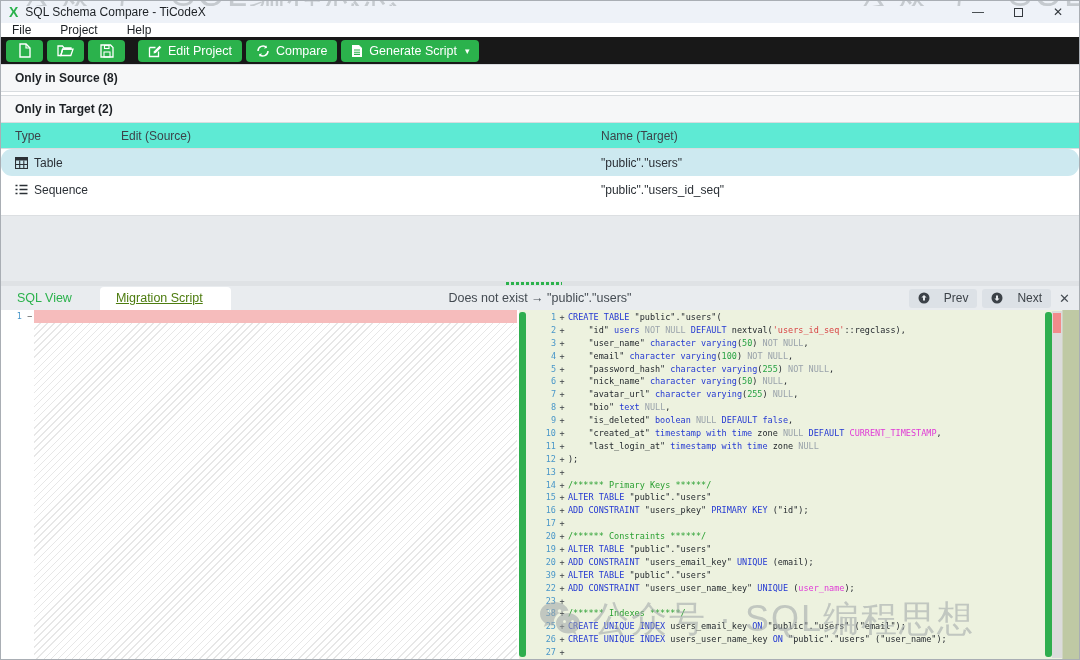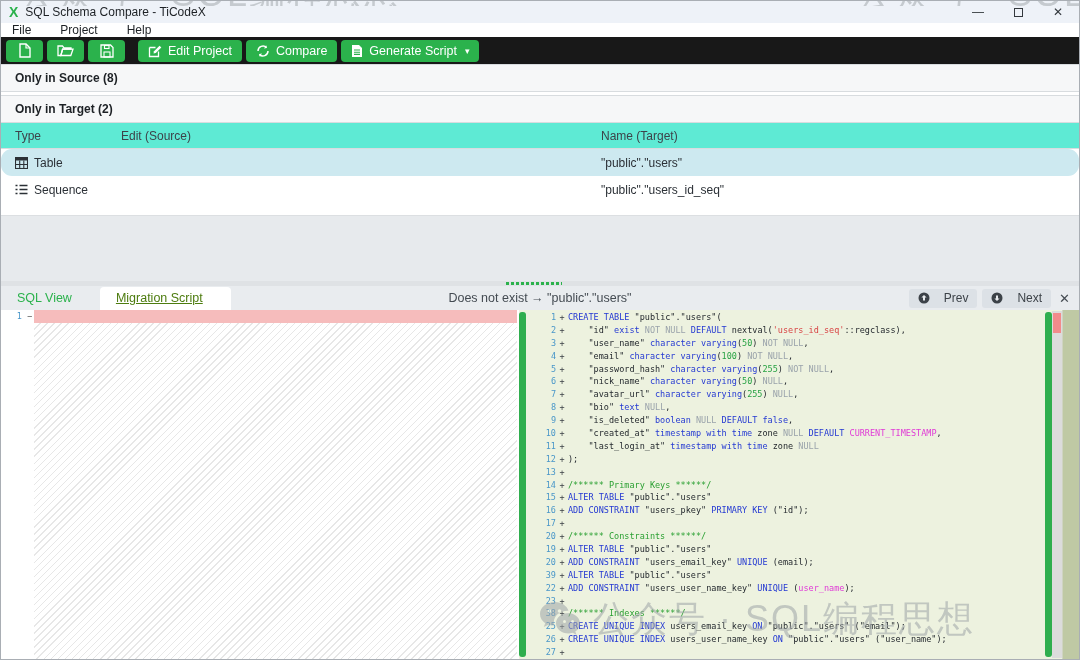--- a/index.html
+++ b/index.html
@@ -223,21 +223,21 @@
         </div>
       <div class="lcontent">
         <div class="del-line"></div>
         <div class="hatch"></div>
       </div>
     </div>
     <div class="pane-right">
       <div class="gbar"></div>
       <div class="code-area" id="code-lines">
           <div class="code-row"><span class="lnum">1</span><span class="lmark">+</span><span class="sk">CREATE TABLE</span><span class="sp"> "public"."users"(</span></div>
-          <div class="code-row"><span class="lnum">2</span><span class="lmark">+</span><span class="sp">    "id" </span><span class="sk">exist</span><span class="sg"> NOT NULL </span><span class="sk">DEFAULT</span><span class="sp"> nextval(</span><span class="ss">'users_id_seq'</span><span class="sp">::regclass),</span></div>
+          <div class="code-row"><span class="lnum">2</span><span class="lmark">+</span><span class="sp">    "id" </span><span class="sk">users</span><span class="sg"> NOT NULL </span><span class="sk">DEFAULT</span><span class="sp"> nextval(</span><span class="ss">'users_id_seq'</span><span class="sp">::regclass),</span></div>
           <div class="code-row"><span class="lnum">3</span><span class="lmark">+</span><span class="sp">    "user_name" </span><span class="sk">character varying</span><span class="sp">(</span><span class="sn">50</span><span class="sp">) </span><span class="sg">NOT NULL</span><span class="sp">,</span></div>
           <div class="code-row"><span class="lnum">4</span><span class="lmark">+</span><span class="sp">    "email" </span><span class="sk">character varying</span><span class="sp">(</span><span class="sn">100</span><span class="sp">) </span><span class="sg">NOT NULL</span><span class="sp">,</span></div>
           <div class="code-row"><span class="lnum">5</span><span class="lmark">+</span><span class="sp">    "password_hash" </span><span class="sk">character varying</span><span class="sp">(</span><span class="sn">255</span><span class="sp">) </span><span class="sg">NOT NULL</span><span class="sp">,</span></div>
           <div class="code-row"><span class="lnum">6</span><span class="lmark">+</span><span class="sp">    "nick_name" </span><span class="sk">character varying</span><span class="sp">(</span><span class="sn">50</span><span class="sp">) </span><span class="sg">NULL</span><span class="sp">,</span></div>
           <div class="code-row"><span class="lnum">7</span><span class="lmark">+</span><span class="sp">    "avatar_url" </span><span class="sk">character varying</span><span class="sp">(</span><span class="sn">255</span><span class="sp">) </span><span class="sg">NULL</span><span class="sp">,</span></div>
           <div class="code-row"><span class="lnum">8</span><span class="lmark">+</span><span class="sp">    "bio" </span><span class="sk">text</span><span class="sp"> </span><span class="sg">NULL</span><span class="sp">,</span></div>
           <div class="code-row"><span class="lnum">9</span><span class="lmark">+</span><span class="sp">    "is_deleted" </span><span class="sk">boolean</span><span class="sp"> </span><span class="sg">NULL</span><span class="sp"> </span><span class="sk">DEFAULT false</span><span class="sp">,</span></div>
           <div class="code-row"><span class="lnum">10</span><span class="lmark">+</span><span class="sp">    "created_at" </span><span class="sk">timestamp with time</span><span class="sp"> zone </span><span class="sg">NULL</span><span class="sp"> </span><span class="sk">DEFAULT</span><span class="sp"> </span><span class="sm">CURRENT_TIMESTAMP</span><span class="sp">,</span></div>
           <div class="code-row"><span class="lnum">11</span><span class="lmark">+</span><span class="sp">    "last_login_at" </span><span class="sk">timestamp with time</span><span class="sp"> zone </span><span class="sg">NULL</span></div>
           <div class="code-row"><span class="lnum">12</span><span class="lmark">+</span><span class="sp">);</span></div>

